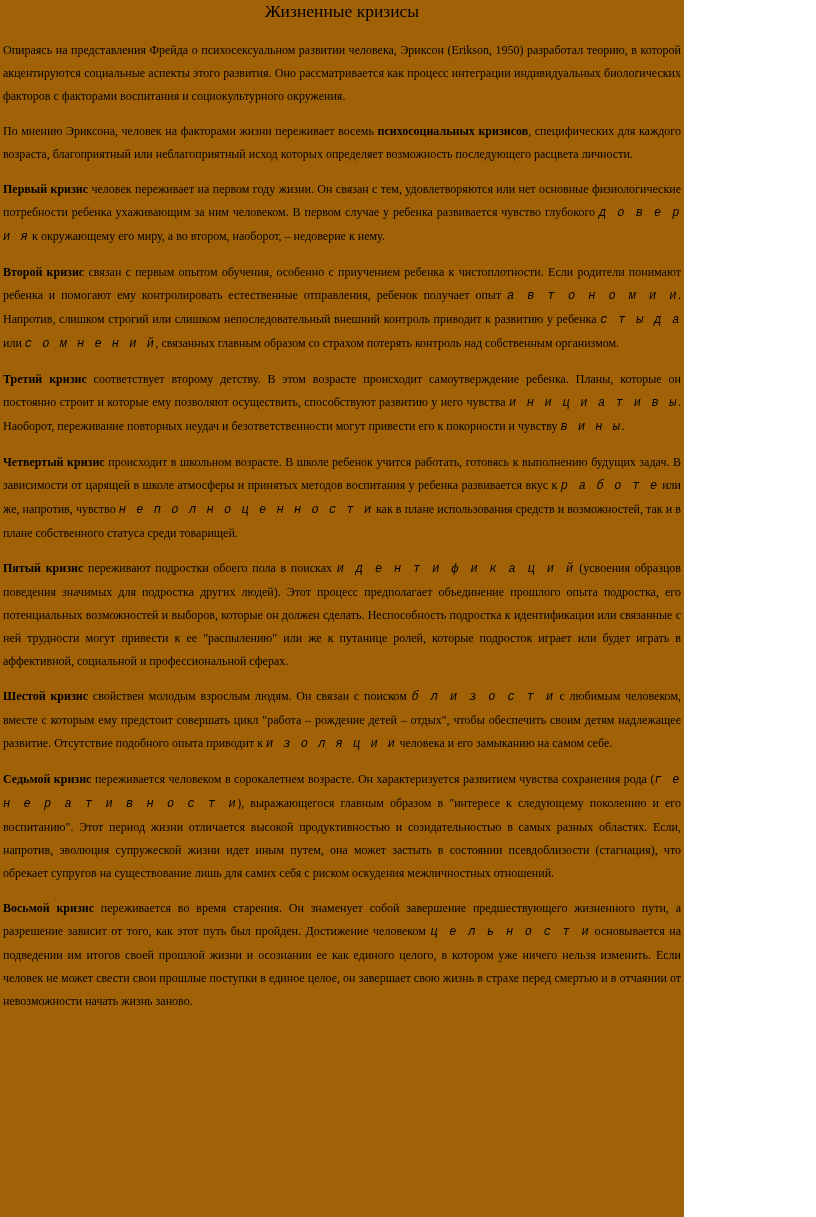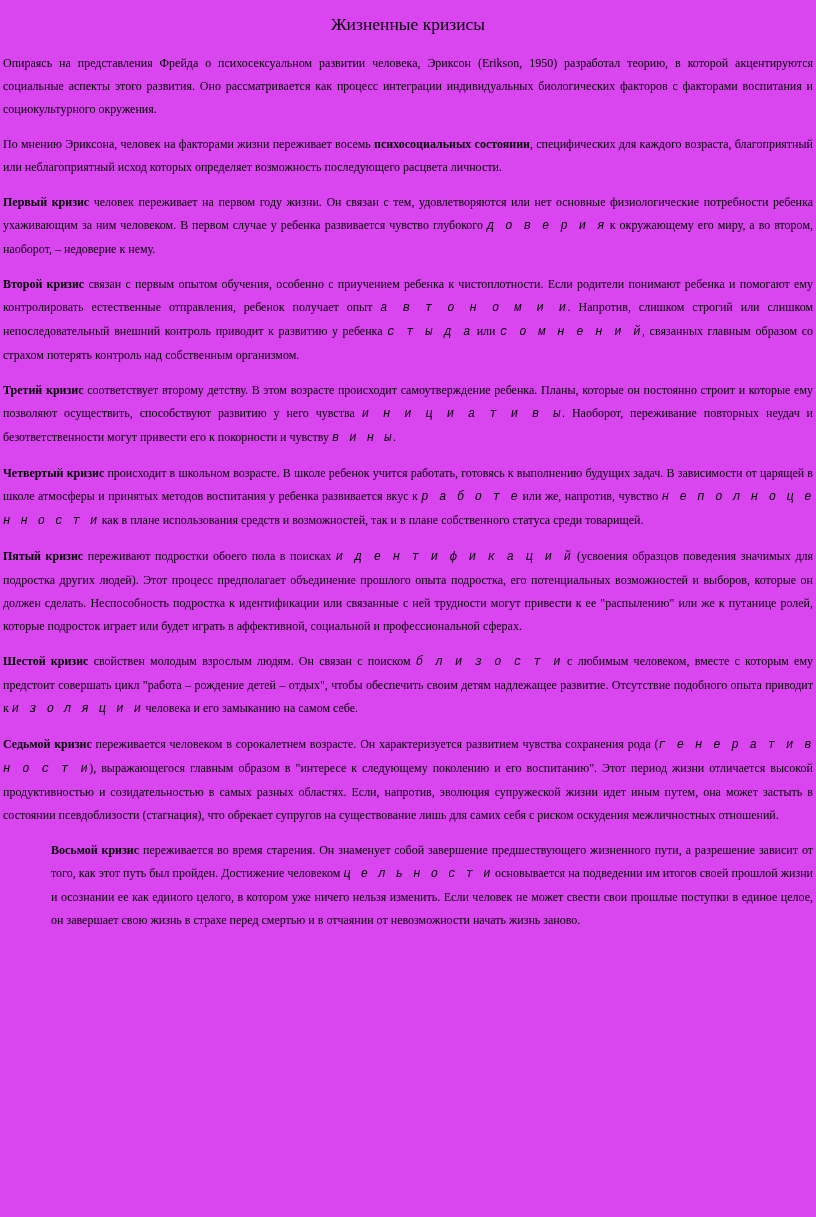--- a/index.html
+++ b/index.html
@@ -9,51 +9,51 @@
   }
   body {
     width: 816px;
     height: 1217px;
     overflow: hidden;
     color: #000000;
     font-family: "Liberation Serif", "DejaVu Serif", serif;
   }
   .page {
     box-sizing: border-box;
-    width: 816px;
+    width: 684px;
     height: 1217px;
-    padding: 13px 3px 0 3px;
-    background: #d946ef;
+    padding: 0 3px 0 3px;
+    background: #a16207;
   }
   .title {
     font-size: 17.5px;
     font-weight: normal;
     line-height: 23px;
     text-align: center;
     margin: 0 0 16px 0;
   }
   .para {
     font-size: 12px;
     line-height: 23px;
     text-align: justify;
     margin: 0 0 12px 0;
   }
-  .para:last-child { margin-bottom: 0; margin-left: 48px; }
+  .para:last-child { margin-bottom: 0; }
   .run-normal { font-style: normal; font-weight: normal; }
   .run-bold   { font-weight: bold; }
   .run-italic { font-style: italic; letter-spacing: 1.5px; font-family: Liberation Mono, monospace; }
 </style>
 </head>
 <body>
 
 <div class="page">
   <h1 class="title">Жизненные кризисы</h1>
   <div>
       <p class="para"><span class="run-normal">Опираясь на представления Фрейда о психосексуальном развитии человека, Эриксон (Erikson, 1950) разработал теорию, в которой акцентируются социальные аспекты этого развития. Оно рассматривается как процесс интеграции индивидуальных биологических факторов с факторами воспитания и социокультурного окружения.</span></p>
-      <p class="para"><span class="run-normal">По мнению Эриксона, человек на факторами жизни переживает восемь </span><span class="run-bold">психосоциальных состоянии</span><span class="run-normal">, специфических для каждого возраста, благоприятный или неблагоприятный исход которых определяет возможность последующего расцвета личности.</span></p>
+      <p class="para"><span class="run-normal">По мнению Эриксона, человек на факторами жизни переживает восемь </span><span class="run-bold">психосоциальных кризисов</span><span class="run-normal">, специфических для каждого возраста, благоприятный или неблагоприятный исход которых определяет возможность последующего расцвета личности.</span></p>
       <p class="para"><span class="run-bold">Первый кризис</span><span class="run-normal"> человек переживает на первом году жизни. Он связан с тем, удовлетворяются или нет основные физиологические потребности ребенка ухаживающим за ним человеком. В первом случае у ребенка развивается чувство глубокого </span><span class="run-italic">д о в е р и я</span><span class="run-normal"> к окружающему его миру, а во втором, наоборот, – недоверие к нему.</span></p>
       <p class="para"><span class="run-bold">Второй кризис</span><span class="run-normal"> связан с первым опытом обучения, особенно с приучением ребенка к чистоплотности. Если родители понимают ребенка и помогают ему контролировать естественные отправления, ребенок получает опыт </span><span class="run-italic">а в т о н о м и и</span><span class="run-normal">. Напротив, слишком строгий или слишком непоследовательный внешний контроль приводит к развитию у ребенка </span><span class="run-italic">с т ы д а</span><span class="run-normal"> или </span><span class="run-italic">с о м н е н и й</span><span class="run-normal">, связанных главным образом со страхом потерять контроль над собственным организмом.</span></p>
       <p class="para"><span class="run-bold">Третий кризис</span><span class="run-normal"> соответствует второму детству. В этом возрасте происходит самоутверждение ребенка. Планы, которые он постоянно строит и которые ему позволяют осуществить, способствуют развитию у него чувства </span><span class="run-italic">и н и ц и а т и в ы</span><span class="run-normal">. Наоборот, переживание повторных неудач и безответственности могут привести его к покорности и чувству </span><span class="run-italic">в и н ы</span><span class="run-normal">.</span></p>
       <p class="para"><span class="run-bold">Четвертый кризис</span><span class="run-normal"> происходит в школьном возрасте. В школе ребенок учится работать, готовясь к выполнению будущих задач. В зависимости от царящей в школе атмосферы и принятых методов воспитания у ребенка развивается вкус к </span><span class="run-italic">р а б о т е</span><span class="run-normal"> или же, напротив, чувство </span><span class="run-italic">н е п о л н о ц е н н о с т и</span><span class="run-normal"> как в плане использования средств и возможностей, так и в плане собственного статуса среди товарищей.</span></p>
       <p class="para"><span class="run-bold">Пятый кризис</span><span class="run-normal"> переживают подростки обоего пола в поисках </span><span class="run-italic">и д е н т и ф и к а ц и й</span><span class="run-normal"> (усвоения образцов поведения значимых для подростка других людей). Этот процесс предполагает объединение прошлого опыта подростка, его потенциальных возможностей и выборов, которые он должен сделать. Неспособность подростка к идентификации или связанные с ней трудности могут привести к ее "распылению" или же к путанице ролей, которые подросток играет или будет играть в аффективной, социальной и профессиональной сферах.</span></p>
       <p class="para"><span class="run-bold">Шестой кризис</span><span class="run-normal"> свойствен молодым взрослым людям. Он связан с поиском </span><span class="run-italic">б л и з о с т и</span><span class="run-normal"> с любимым человеком, вместе с которым ему предстоит совершать цикл "работа – рождение детей – отдых", чтобы обеспечить своим детям надлежащее развитие. Отсутствие подобного опыта приводит к </span><span class="run-italic">и з о л я ц и и</span><span class="run-normal"> человека и его замыканию на самом себе.</span></p>
       <p class="para"><span class="run-bold">Седьмой кризис</span><span class="run-normal"> переживается человеком в сорокалетнем возрасте. Он характеризуется развитием чувства сохранения рода (</span><span class="run-italic">г е н е р а т и в н о с т и</span><span class="run-normal">), выражающегося главным образом в "интересе к следующему поколению и его воспитанию". Этот период жизни отличается высокой продуктивностью и созидательностью в самых разных областях. Если, напротив, эволюция супружеской жизни идет иным путем, она может застыть в состоянии псевдоблизости (стагнация), что обрекает супругов на существование лишь для самих себя с риском оскудения межличностных отношений.</span></p>
       <p class="para"><span class="run-bold">Восьмой кризис</span><span class="run-normal"> переживается во время старения. Он знаменует собой завершение предшествующего жизненного пути, а разрешение зависит от того, как этот путь был пройден. Достижение человеком </span><span class="run-italic">ц е л ь н о с т и</span><span class="run-normal"> основывается на подведении им итогов своей прошлой жизни и осознании ее как единого целого, в котором уже ничего нельзя изменить. Если человек не может свести свои прошлые поступки в единое целое, он завершает свою жизнь в страхе перед смертью и в отчаянии от невозможности начать жизнь заново.</span></p>
     </div>
 </div>

